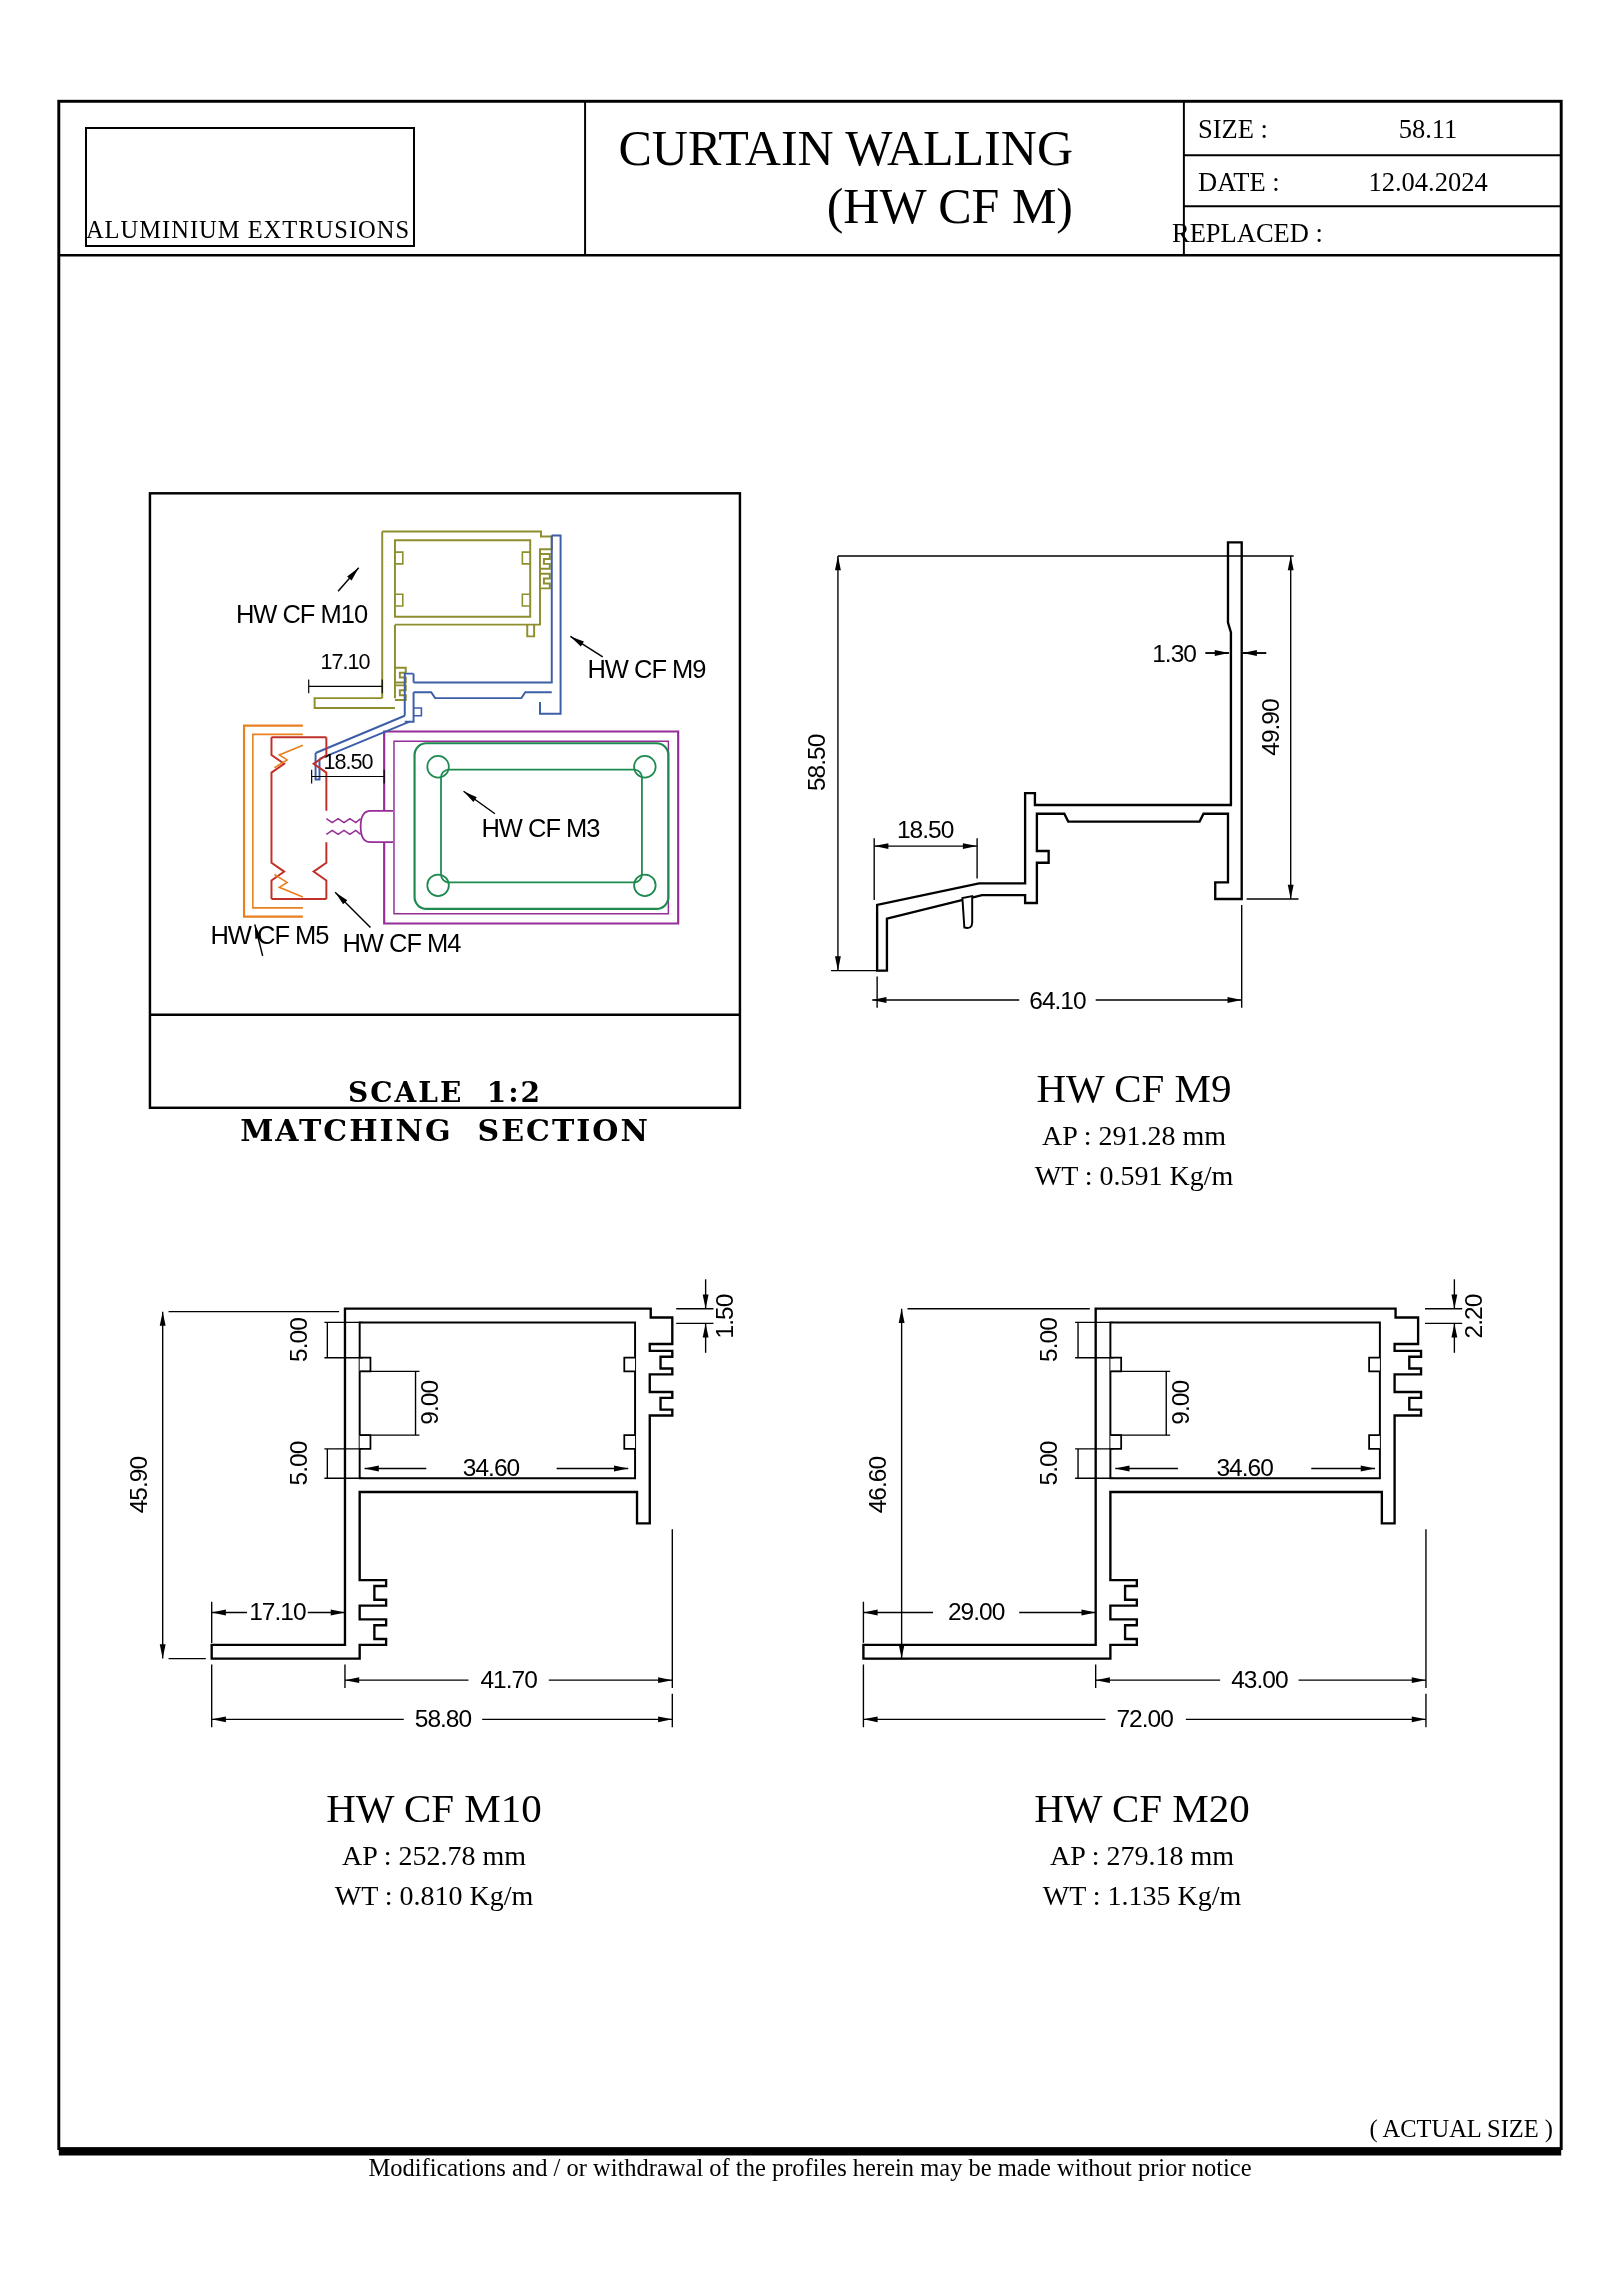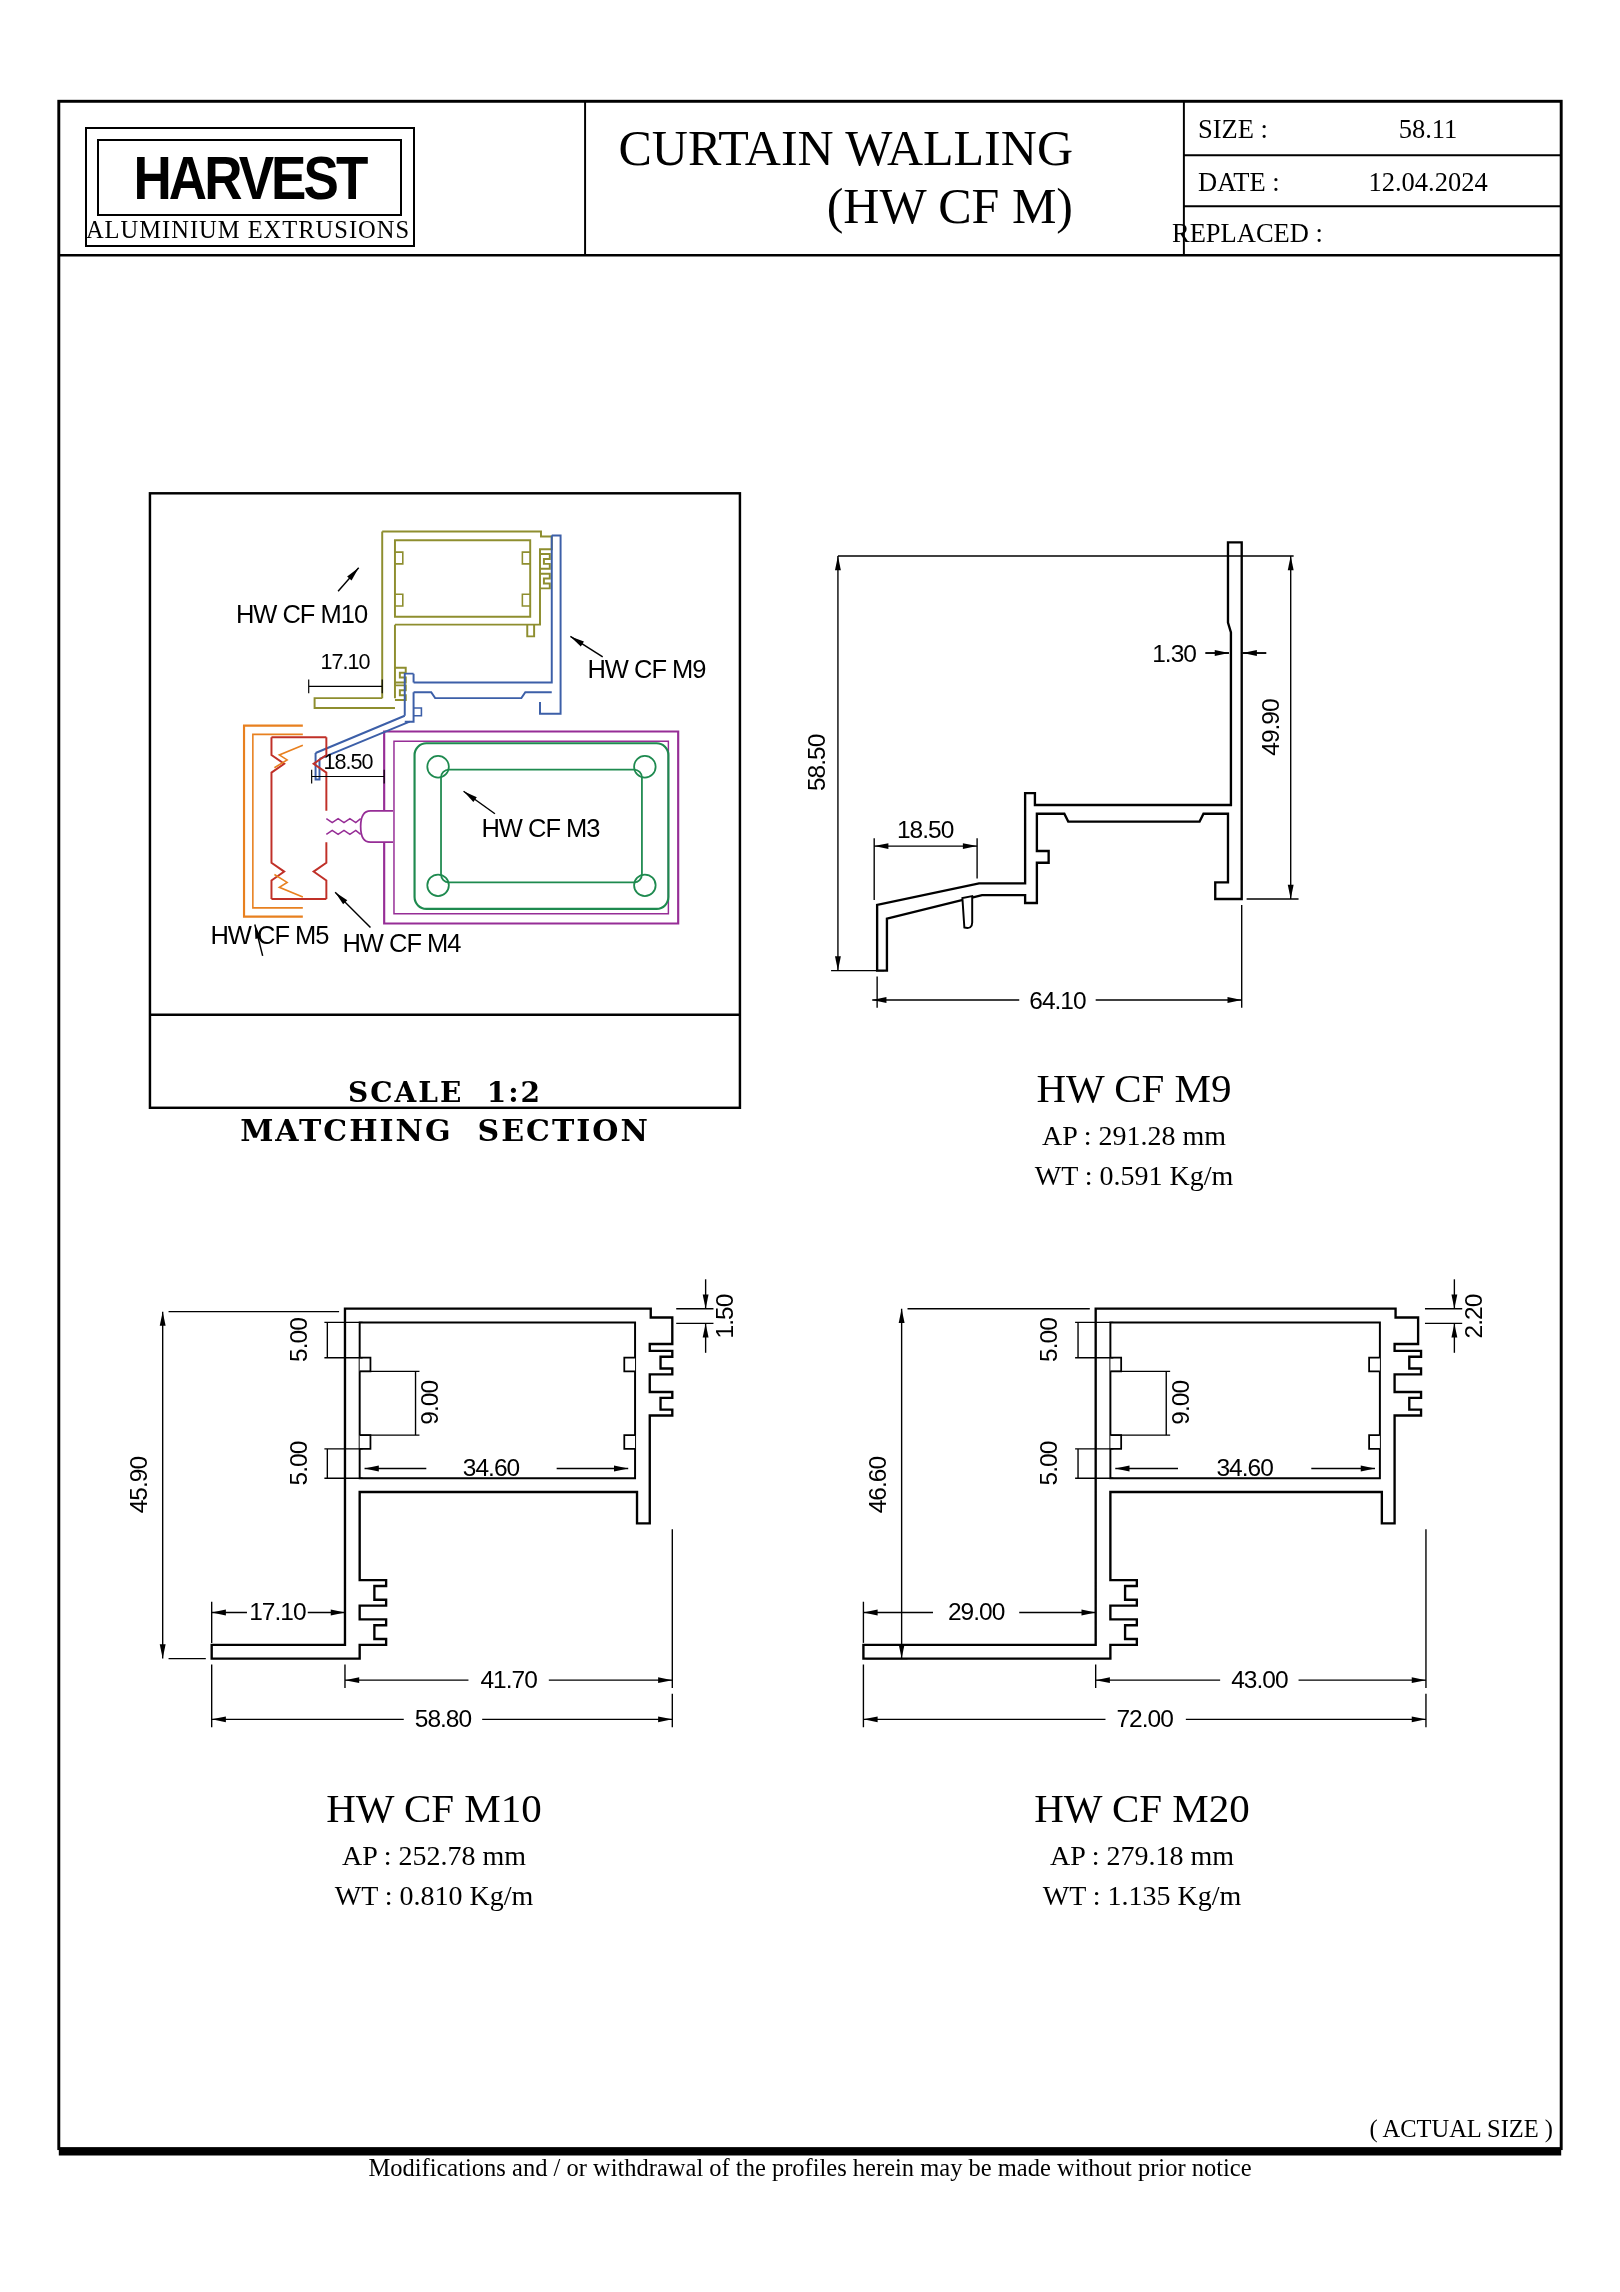--- a/index.html
+++ b/index.html
@@ -218,23 +218,20 @@
     <text transform="rotate(-90 1079 1493)" x="1079" y="1493" text-anchor="middle">5.00</text>
     <text x="1270" y="1506" text-anchor="middle">34.60</text>
     <text transform="rotate(-90 1512 1343)" x="1512" y="1343" text-anchor="middle">2.20</text>
     <text x="996" y="1653" text-anchor="middle">29.00</text>
     <text x="1285" y="1722" text-anchor="middle">43.00</text>
     <text x="1168" y="1762" text-anchor="middle">72.00</text>
   </g>
 </svg>
 
   <div class="abs logo-box"></div>
-  <div class="abs logo-inner">
-    <span class="brand">HARVEST</span>
-  </div>
   <div class="abs logo-sub center serif">ALUMINIUM EXTRUSIONS</div>
 
   <div class="abs doc-title serif">
     <div>CURTAIN WALLING</div>
     <div>(HW CF M)</div>
   </div>
 
   <div class="abs ir1 serif info-label">
     <span>SIZE :</span>
     <span class="info-val">58.11</span>

